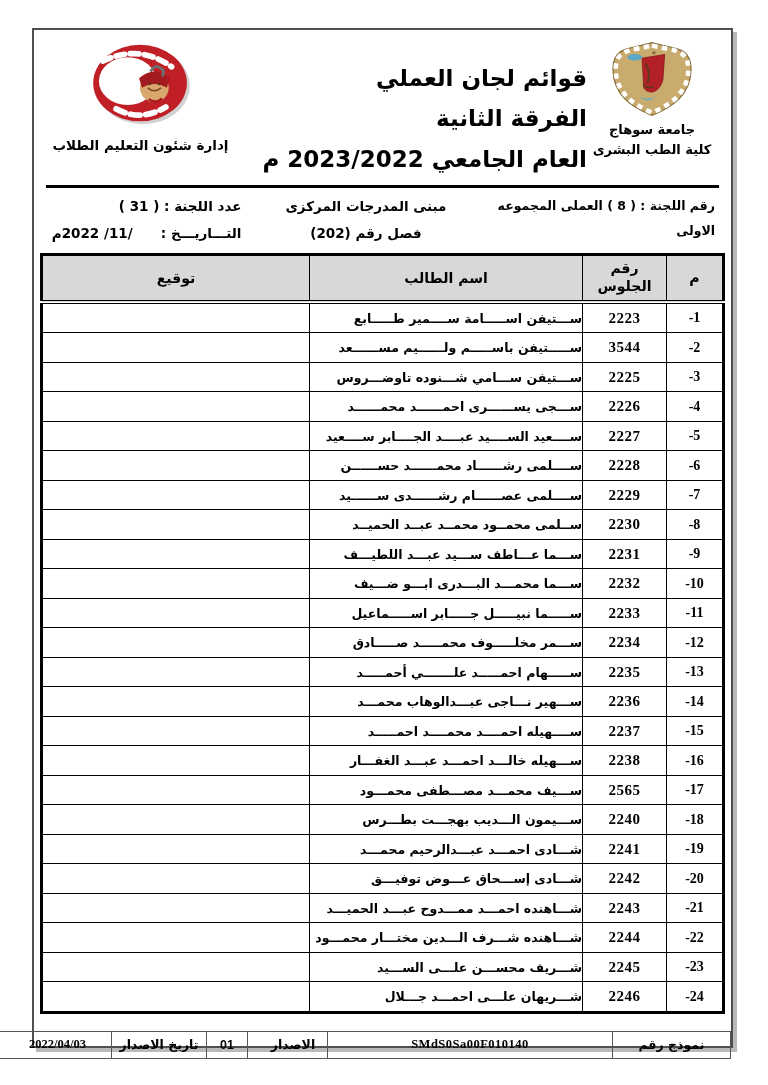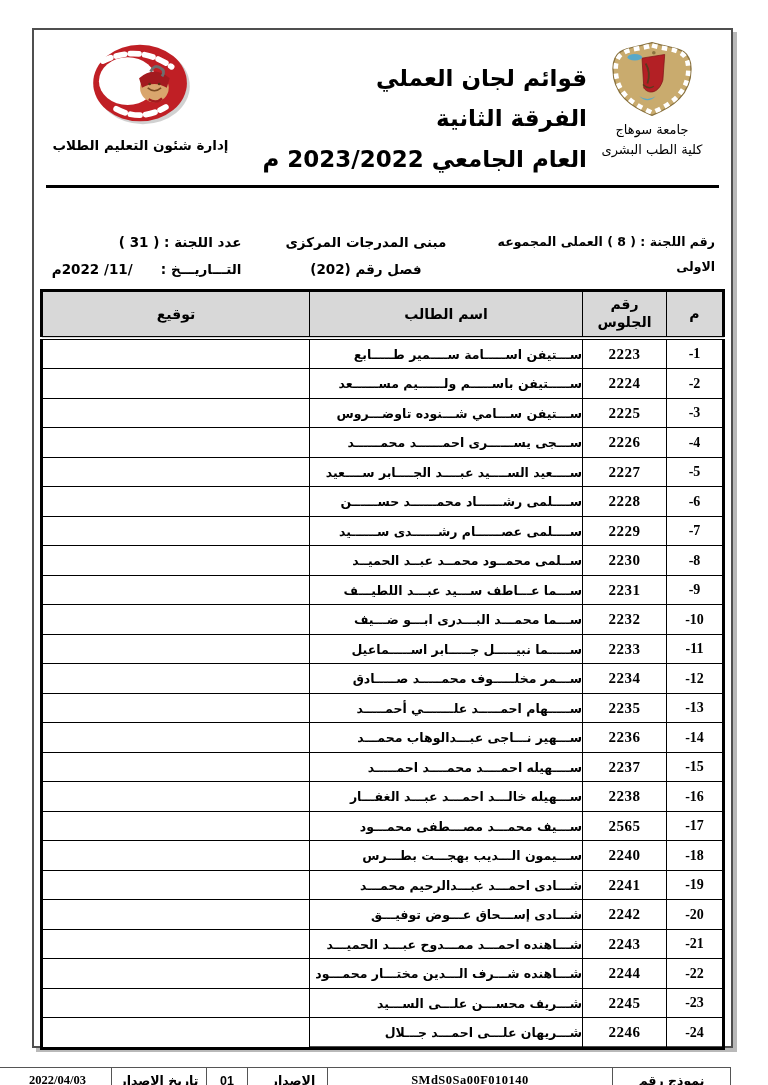--- a/index.html
+++ b/index.html
@@ -2,31 +2,31 @@
 <html lang="ar"><head>
 <meta charset="utf-8">
 <style>
   html,body{margin:0;padding:0;background:#ffffff;}
   body{width:768px;height:1085px;position:relative;font-family:"DejaVu Sans","Liberation Sans",sans-serif;-webkit-font-smoothing:antialiased;}
   .page{position:absolute;left:32px;top:28px;width:701px;height:1020px;background:#fff;border:2px solid #4f4f4f;box-shadow:4px 4px 0 #b9b9b9;box-sizing:border-box;direction:rtl;}
 
   
   .header{display:flex;align-items:flex-start;justify-content:space-between;padding:10px 14px 0 14px;}
   .uni-block{width:130px;text-align:center;}
-  .uni-block .uni-text{font-weight:normal;font-size:13px;line-height:1.5;margin-top:2px;}
+  .uni-block .uni-text{font-weight:bold;font-size:13px;line-height:1.5;margin-top:2px;}
   .title-block{flex:1;text-align:right;font-weight:bold;font-size:23px;line-height:1.75;padding-top:18px;}
   .admin-block{width:185px;text-align:center;}
   .admin-block .admin-text{font-weight:bold;font-size:13.5px;margin-top:9px;}
   .logo-svg{display:block;margin:0 auto;}
 
   .head-rule{border:0;border-top:3px solid #000;margin:6px 12px 0 12px;}
 
   
   .info{display:flex;justify-content:space-between;padding:5px 16px 6px 16px;font-weight:bold;}
-  .info .col{line-height:2.0;margin-top:36px;}
+  .info .col{line-height:2.0;}
   .info .col.right{width:38%;font-size:12.5px;}
   .info .col.right .course{font-size:14px;font-family:"Liberation Serif","DejaVu Sans",serif;}
   .info .col.center{width:27%;text-align:center;font-size:13.5px;}
   .info .col.left{width:33%;text-align:right;padding-right:28px;box-sizing:border-box;font-size:13.5px;}
 
   
   table.main{border-collapse:collapse;margin:0 auto;width:682px;table-layout:fixed;}
   table.main, table.main th, table.main td{border:1px solid #000;}
   table.main{border:3px solid #000;}
   table.main thead th{background:#d8d8d8;height:42px;font-size:14px;font-weight:bold;border-bottom:4px double #000;}
@@ -129,21 +129,21 @@
     <tbody>
     <tr>
       <td class="idx">1-</td>
       <td class="seat">2223</td>
       <td class="name">ســـتيفن اســـــامة ســــمير طـــــابع</td>
       <td class="sig"></td>
     </tr>
 
     <tr>
       <td class="idx">2-</td>
-      <td class="seat">2224</td>
+      <td class="seat">3544</td>
       <td class="name">ســـــتيفن باســـــم ولــــــيم مســــــعد</td>
       <td class="sig"></td>
     </tr>
 
     <tr>
       <td class="idx">3-</td>
       <td class="seat">2225</td>
       <td class="name">ســـتيفن ســـامي شـــنوده تاوضـــروس</td>
       <td class="sig"></td>
     </tr>

